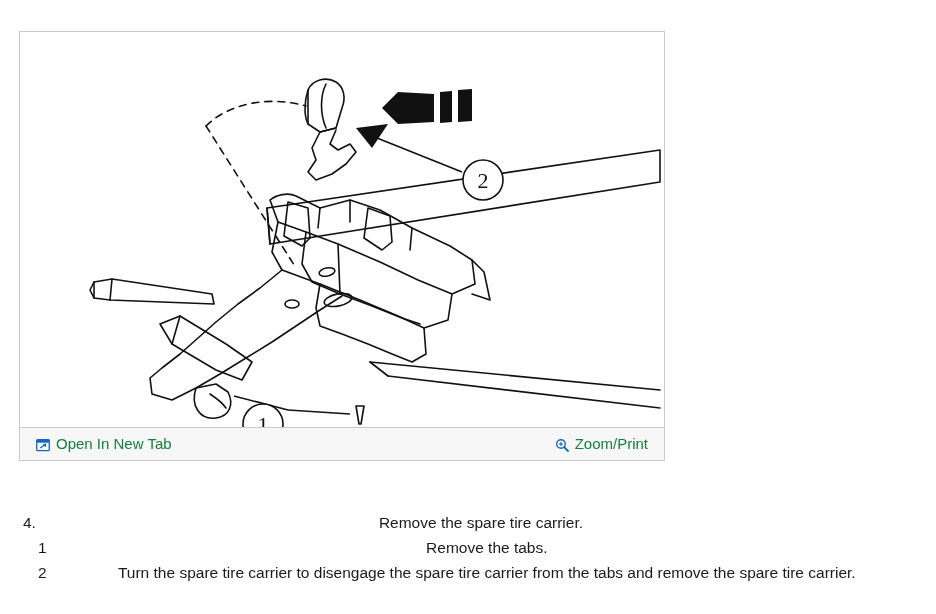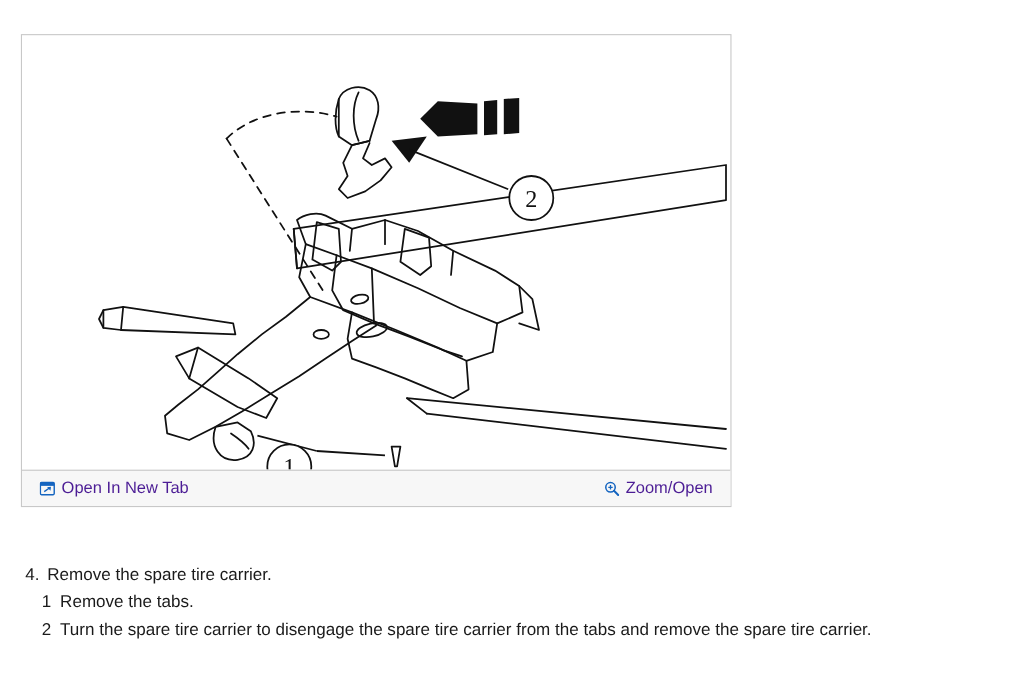--- a/index.html
+++ b/index.html
@@ -59,21 +59,21 @@
     border-top: 1px solid #c8c8c8;
     background: #f7f7f7;
     box-sizing: border-box;
   }
   .toolbar-link {
     position: absolute;
     top: 6px;
     display: flex;
     align-items: center;
     gap: 6px;
-    color: #4c1d95;
+    color: #15803d;
     font-size: 15px;
     text-decoration: none;
     cursor: pointer;
     line-height: 20px;
   }
   .toolbar-link.left { left: 16px; }
   .toolbar-link.right { right: 16px; }
   .toolbar-icon {
     width: 14px;
     height: 14px;
@@ -96,21 +96,21 @@
     display: flex;
     gap: 7px;
     padding-left: 4px;
   }
   .step-sub {
     display: flex;
     gap: 8px;
     padding-left: 19px;
   }
   .step-num { flex: 0 0 auto; }
-  .step-text { flex: 1 1 auto; }
+  .step-text { flex: 1 1 auto; text-align: center; }
 </style>
 </head>
 <body>
 
 <div class="figure-panel">
 
   <div class="figure-image-area">
     <svg width="644" height="395" viewBox="0 0 644 395" xmlns="http://www.w3.org/2000/svg">
       <g fill="none" stroke="#111111" stroke-width="1.6" stroke-linejoin="round" stroke-linecap="round">
 
@@ -209,21 +209,21 @@
     </a>
 
     <a class="toolbar-link right">
       <span class="toolbar-icon">
         <svg width="14" height="14" viewBox="0 0 14 14" xmlns="http://www.w3.org/2000/svg">
           <circle cx="6" cy="6" r="4.3" fill="none" stroke="#1565c0" stroke-width="1.4"></circle>
           <path d="M6 4 L6 8 M4 6 L8 6" stroke="#1565c0" stroke-width="1.2"></path>
           <path d="M9.2 9.2 L13 13" stroke="#1565c0" stroke-width="1.8" stroke-linecap="round"></path>
         </svg>
       </span>
-      <span class="toolbar-label">Zoom/Open</span>
+      <span class="toolbar-label">Zoom/Print</span>
     </a>
   </div>
 </div>
 
 <div class="steps">
 
   <div class="step-main">
     <span class="step-num">4.</span>
     <span class="step-text">Remove the spare tire carrier.</span>
   </div>

